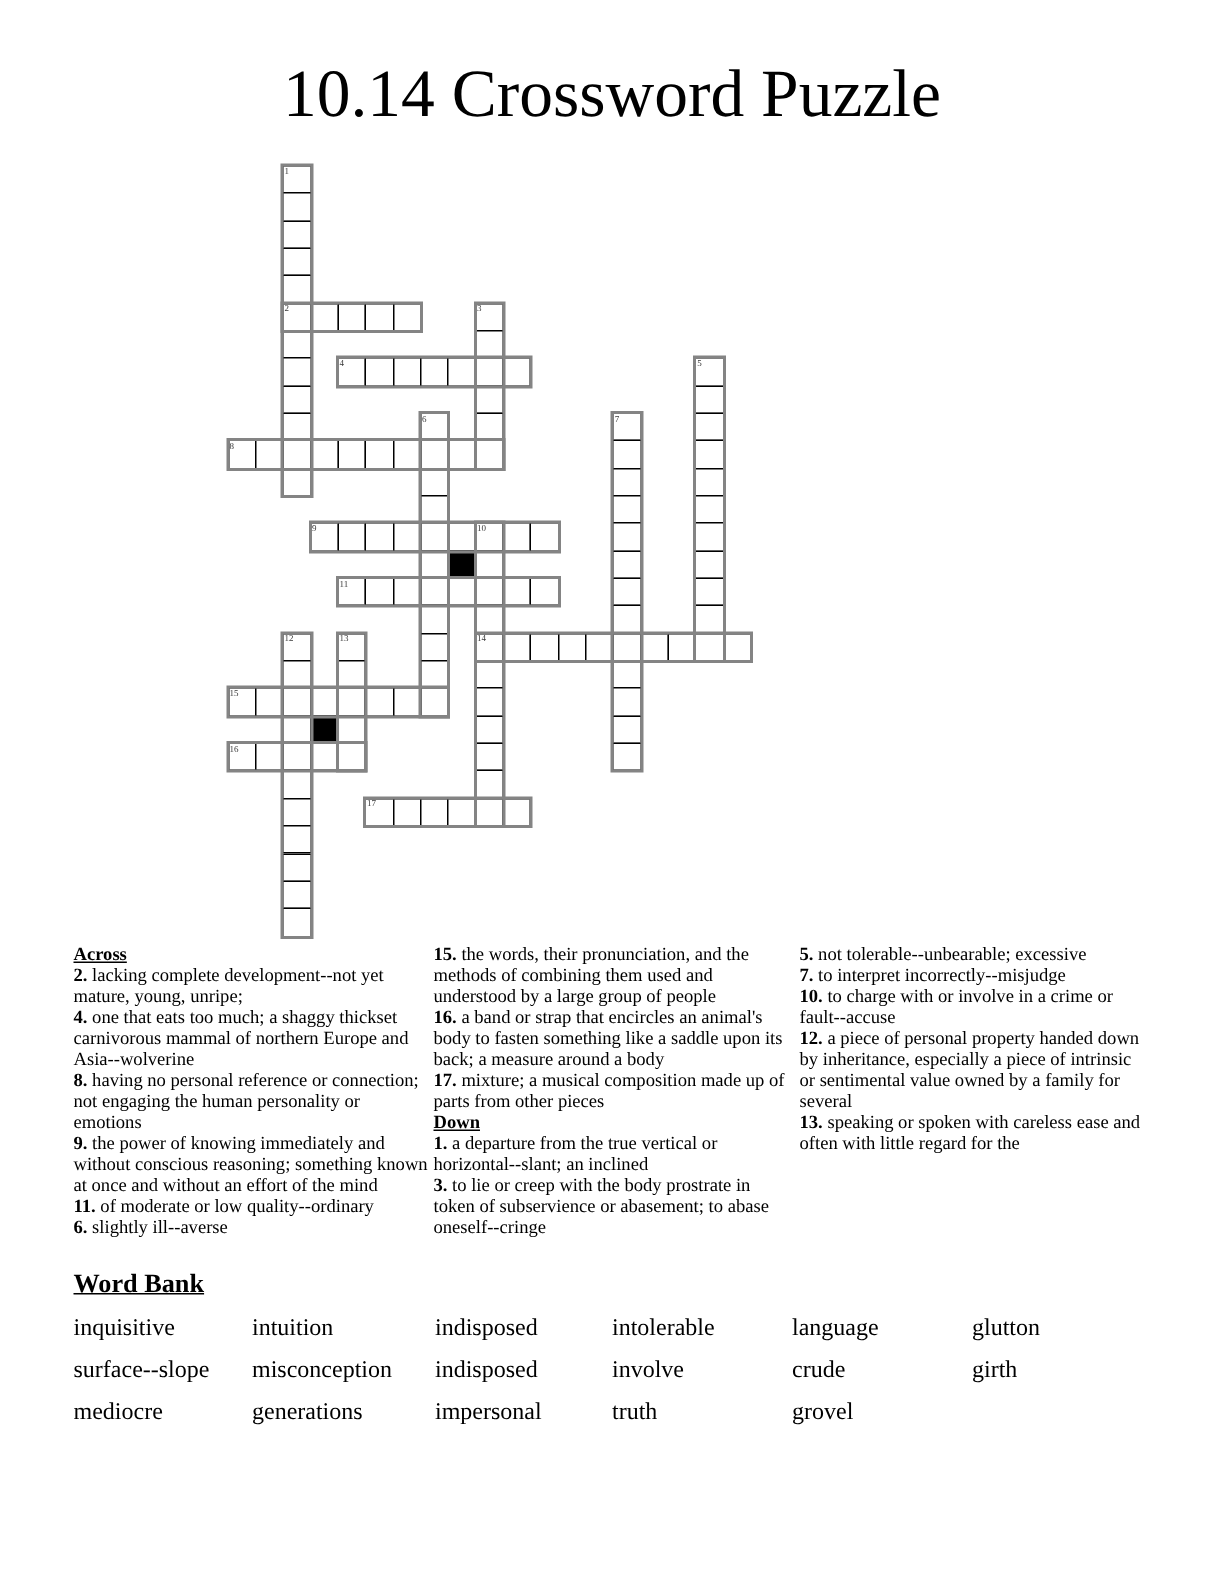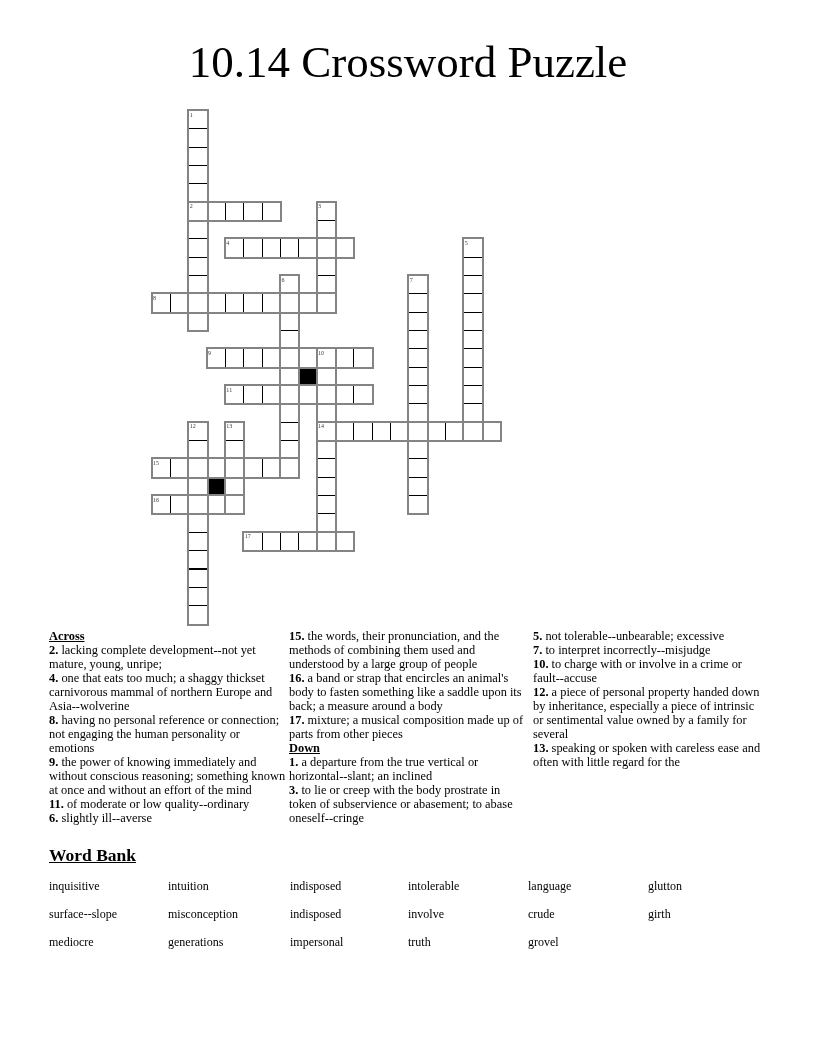--- a/index.html
+++ b/index.html
@@ -46,21 +46,21 @@
   
   .wb-header {
     position:absolute; left:49px; top:845px; margin:0;
     font-size:17.5px; font-weight:bold; text-decoration:underline;
   }
   .wb-grid {
     position:absolute; left:49px; top:872px;
     display:grid;
     grid-template-columns:119px 122px 118px 120px 120px 92px;
   }
-  .wb-word { height:28px; line-height:28px; font-size:12px; white-space:nowrap; }
+  .wb-word { height:28px; line-height:28px; font-size:16px; white-space:nowrap; }
 </style>
 </head>
 <body>
 
 <h1 class="page-title">10.14 Crossword Puzzle</h1>
 
 <div class="grid" id="grid">
     <div class="cell" style="left: 36.68px; top: 0px; width: 19.34px; height: 19.34px;"></div>
     <div class="cell" style="left: 36.68px; top: 18.34px; width: 19.34px; height: 19.34px;"></div>
     <div class="cell" style="left: 36.68px; top: 36.68px; width: 19.34px; height: 19.34px;"></div>

